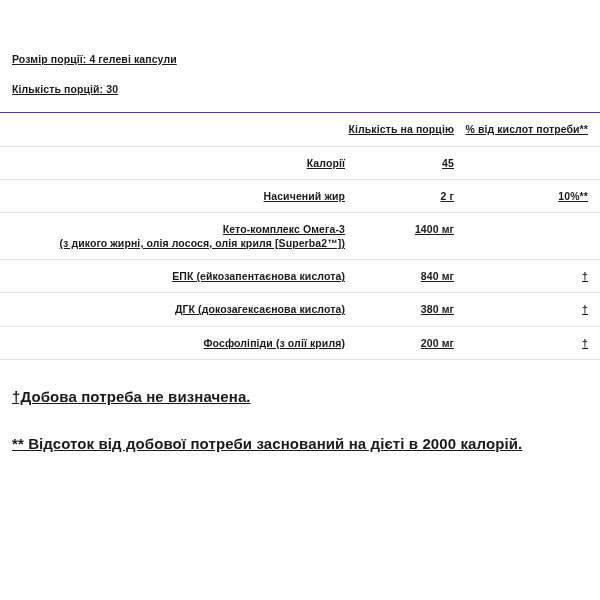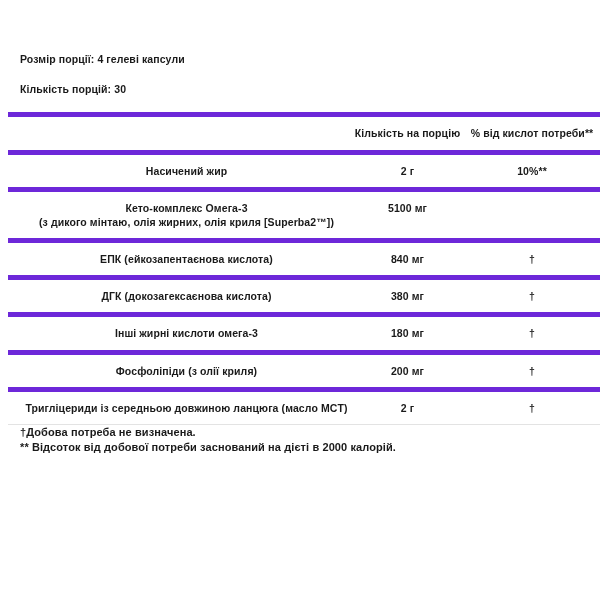--- a/index.html
+++ b/index.html
@@ -11,22 +11,23 @@
   body {
     width: 600px;
     height: 600px;
     overflow: hidden;
     font-family: "Liberation Sans", "DejaVu Sans", sans-serif;
     color: #1a1a1a;
     -webkit-font-smoothing: antialiased;
   }
   .page {
     width: 568px;
-    padding: 52px 0 0 8px;
+    padding: 52px 0 0 0;
     box-sizing: border-box;
+    text-decoration: underline;
   }
   .pad {
     padding-left: 12px;
     padding-right: 12px;
   }
 
   
   .serving-line {
     font-size: 10.5px;
     font-weight: bold;
@@ -42,48 +43,48 @@
     border-collapse: collapse;
     table-layout: fixed;
     font-size: 10.5px;
   }
   table.facts col.c-name  { width: 345px; }
   table.facts col.c-amt   { width: 115px; }
   table.facts col.c-dv    { width: 140px; }
 
   table.facts th,
   table.facts td {
-    border-top: 5px solid #6d28d9;
+    border-top: 1px solid #6d28d9;
     border-bottom: 1px solid #e3e3e3;
     padding: 9px 0 9px 0;
-    text-align: center;
+    text-align: right;
     vertical-align: top;
     font-weight: bold;
     letter-spacing: 0.1px;
     line-height: 1.35;
   }
   table.facts tr > *:first-child { padding-left: 12px; }
   table.facts th { font-weight: bold; }
   table.facts .sub {
     display: block;
     font-weight: bold;
   }
   table.facts td.amt,
   table.facts th.amt { padding-right: 6px; }
   table.facts td.dv,
   table.facts th.dv  { padding-right: 12px; }
   .dagger { font-weight: bold; }
 
   
   .note {
-    font-size: 11px;
+    font-size: 15px;
     font-weight: bold;
     line-height: 1.4;
     letter-spacing: 0.1px;
-    margin-top: 0;
+    margin-top: 26px;
   }
 </style>
 </head>
 <body>
 
 <div class="page">
 
   <div class="pad">
     <div class="serving-line">Розмір порції: 4 гелеві капсули</div>
     <div class="serving-line">Кількість порцій: 30</div>
@@ -97,52 +98,47 @@
     </colgroup>
     <thead>
       <tr>
         <th class="name"></th>
         <th class="amt">Кількість на порцію</th>
         <th class="dv">% від кислот потреби**</th>
       </tr>
     </thead>
     <tbody>
         <tr>
+          <td class="name">Калорії</td>
+          <td class="amt">45</td>
+          <td class="dv"></td>
+        </tr>
+        <tr>
           <td class="name">Насичений жир</td>
           <td class="amt">2 г</td>
           <td class="dv">10%**</td>
         </tr>
         <tr>
-          <td class="name">Кето-комплекс Омега-3<span class="sub">(з дикого мінтаю, олія жирних, олія криля [Superba2™])</span></td>
-          <td class="amt">5100 мг</td>
+          <td class="name">Кето-комплекс Омега-3<span class="sub">(з дикого жирні, олія лосося, олія криля [Superba2™])</span></td>
+          <td class="amt">1400 мг</td>
           <td class="dv"></td>
         </tr>
         <tr>
           <td class="name">ЕПК (ейкозапентаєнова кислота)</td>
           <td class="amt">840 мг</td>
           <td class="dv"><span class="dagger">†</span></td>
         </tr>
         <tr>
           <td class="name">ДГК (докозагексаєнова кислота)</td>
           <td class="amt">380 мг</td>
           <td class="dv"><span class="dagger">†</span></td>
         </tr>
         <tr>
-          <td class="name">Інші жирні кислоти омега-3</td>
-          <td class="amt">180 мг</td>
-          <td class="dv"><span class="dagger">†</span></td>
-        </tr>
-        <tr>
           <td class="name">Фосфоліпіди (з олії криля)</td>
           <td class="amt">200 мг</td>
-          <td class="dv"><span class="dagger">†</span></td>
-        </tr>
-        <tr>
-          <td class="name">Тригліцериди із середньою довжиною ланцюга (масло MCT)</td>
-          <td class="amt">2 г</td>
           <td class="dv"><span class="dagger">†</span></td>
         </tr>
       </tbody>
   </table>
 
   <div class="pad">
     <div class="note">†Добова потреба не визначена.</div>
     <div class="note">** Відсоток від добової потреби заснований на дієті в 2000 калорій.</div>
   </div>
 

